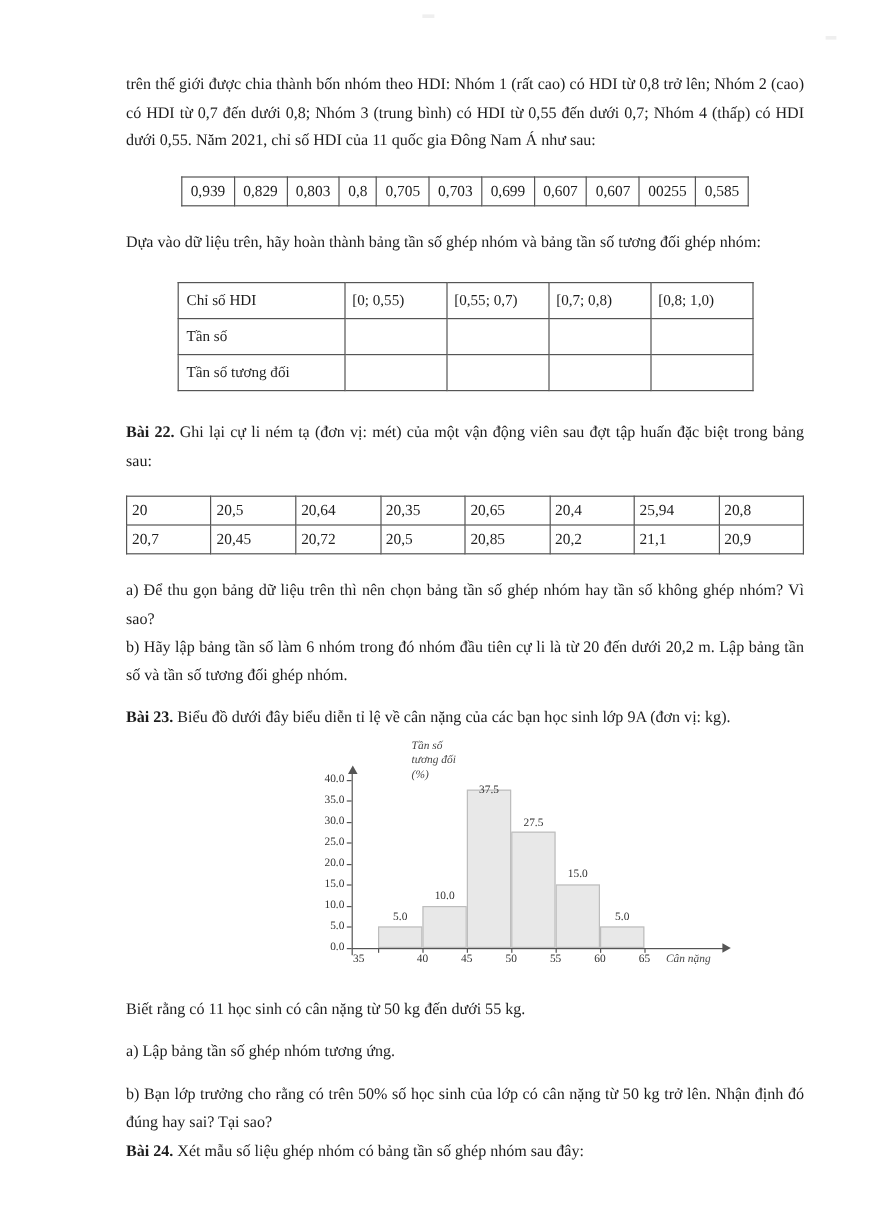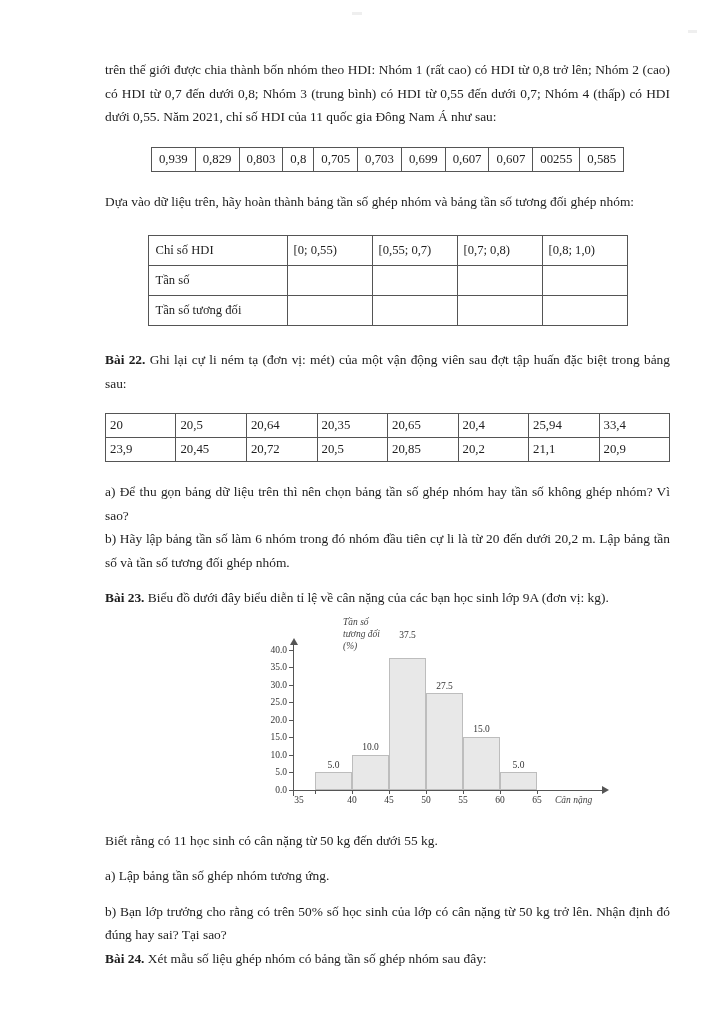--- a/index.html
+++ b/index.html
@@ -290,24 +290,24 @@
       <table class="doc-table throw-table">
         <tbody>
             <tr>
           <td>20</td>
           <td>20,5</td>
           <td>20,64</td>
           <td>20,35</td>
           <td>20,65</td>
           <td>20,4</td>
           <td>25,94</td>
-          <td>33,4</td>
+          <td>20,8</td>
         </tr>
         <tr>
-          <td>23,9</td>
+          <td>20,7</td>
           <td>20,45</td>
           <td>20,72</td>
           <td>20,5</td>
           <td>20,85</td>
           <td>20,2</td>
           <td>21,1</td>
           <td>20,9</td>
         </tr>
       </tbody>
         </table>
@@ -363,21 +363,21 @@
           <div class="bar" style="left:22px; width:37px; height:17.5px;"></div>
           <div class="bar" style="left:59px; width:37px; height:35px;"></div>
           <div class="bar" style="left:96px; width:37px; height:131.25px;"></div>
           <div class="bar" style="left:133px; width:37px; height:96.25px;"></div>
           <div class="bar" style="left:170px; width:37px; height:52.5px;"></div>
           <div class="bar" style="left:207px; width:37px; height:17.5px;"></div>
         </div>
 
         <div class="bar-label" style="left:108.5px; top:146px;">5.0</div>
         <div class="bar-label" style="left:145.5px; top:128px;">10.0</div>
-        <div class="bar-label" style="left:182.5px; top:16px;">37.5</div>
+        <div class="bar-label" style="left:182.5px; top:40px;">37.5</div>
         <div class="bar-label" style="left:219.5px; top:67px;">27.5</div>
         <div class="bar-label" style="left:256.5px; top:110.5px;">15.0</div>
         <div class="bar-label" style="left:293.5px; top:146px;">5.0</div>
 
         <div class="xtick-mark" style="left:90px;"></div>
         <div class="xtick" style="left:74px;">35</div>
         <div class="xtick-mark" style="left:127px;"></div>
         <div class="xtick" style="left:127px;">40</div>
         <div class="xtick-mark" style="left:164px;"></div>
         <div class="xtick" style="left:164px;">45</div>

